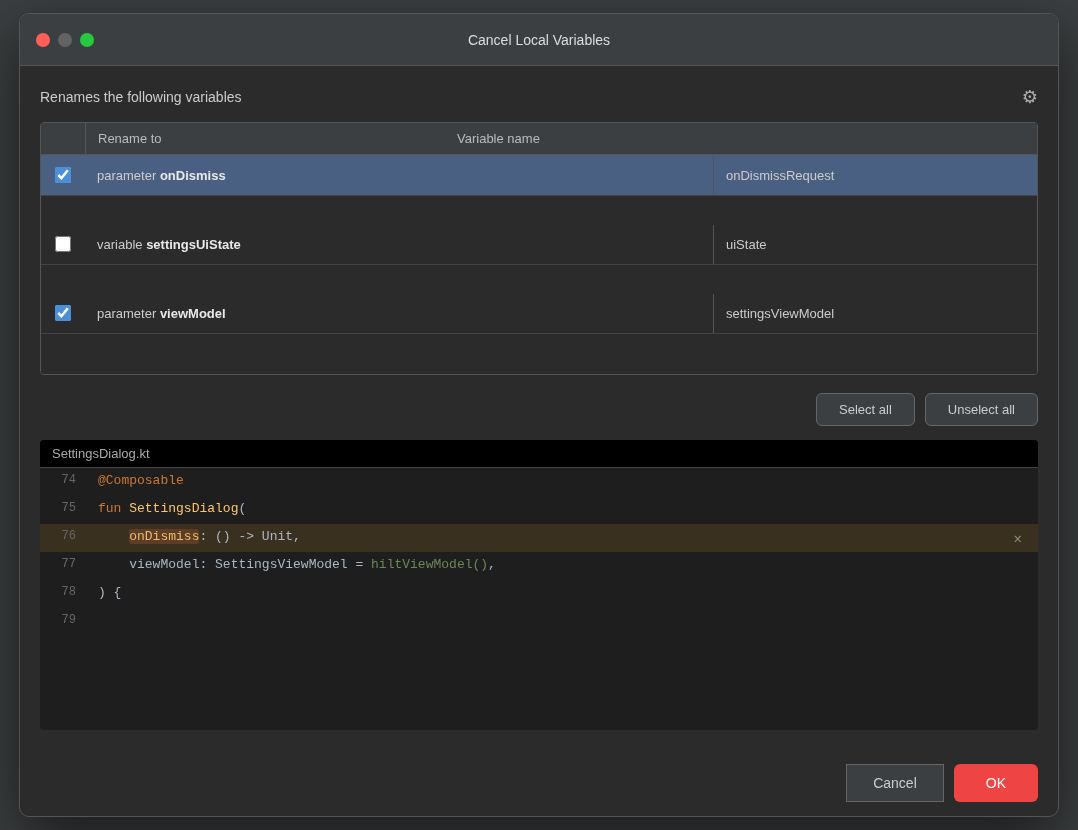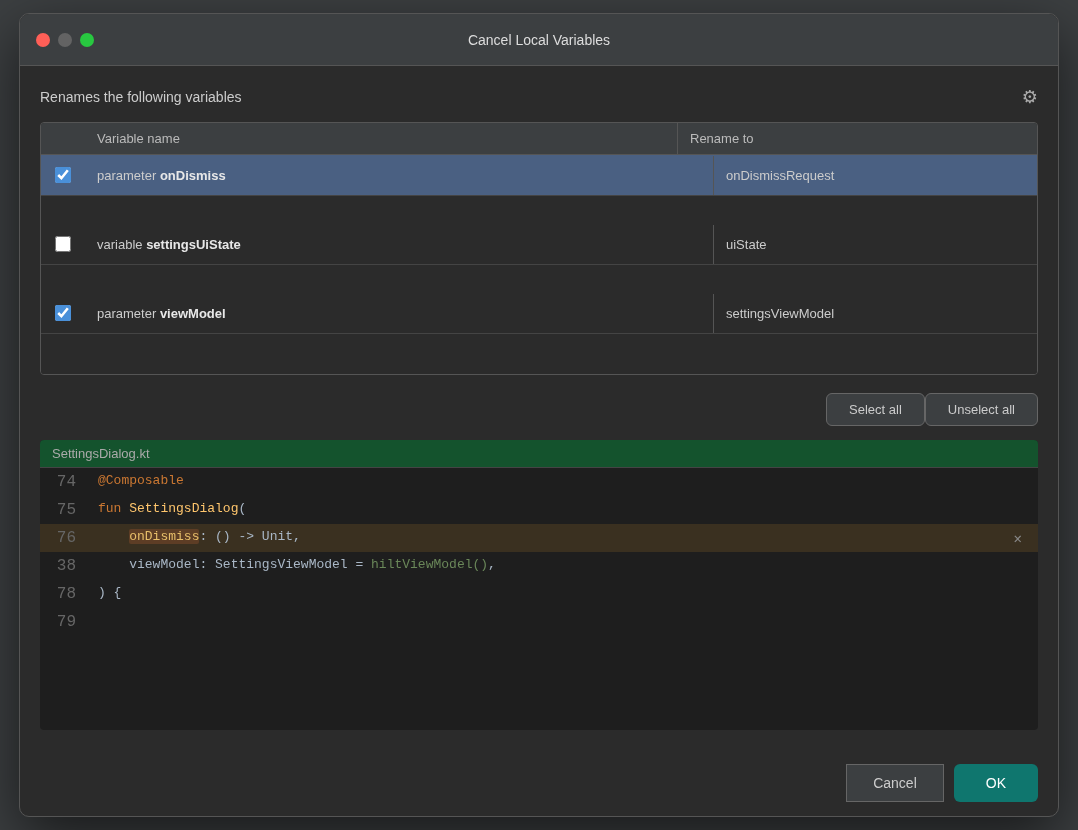--- a/index.html
+++ b/index.html
@@ -125,21 +125,21 @@
       color: #ccc;
       border-left: 1px solid #555;
     }
     .empty-row {
       height: 40px;
       background: #2b2b2b;
     }
     .action-buttons {
       display: flex;
       justify-content: flex-end;
-      gap: 0;
+      gap: 10px;
       margin-top: 4px;
     }
     .btn-action {
       padding: 8px 22px;
       border-radius: 6px;
       border: 1px solid #666;
       background: #3c3f41;
       color: #ccc;
       font-size: 13px;
       cursor: pointer;
@@ -150,42 +150,42 @@
       flex-direction: column;
       background: #1e1e1e;
       border-radius: 4px;
       overflow: hidden;
       min-height: 290px;
     }
     .code-filename {
       color: #aaa;
       font-size: 13px;
       padding: 6px 12px;
-      background: #14532d;
+      background: #000000;
       border-bottom: 1px solid #444;
     }
     .code-area {
       font-family: 'Menlo', 'Monaco', 'Courier New', monospace;
       font-size: 13px;
       flex: 1;
       overflow-x: hidden;
       position: relative;
     }
     .code-line {
       display: flex;
       align-items: flex-start;
       min-height: 28px;
     }
     .line-number {
       width: 50px;
       flex-shrink: 0;
       text-align: right;
       padding: 5px 14px 5px 0;
       color: #666;
-      font-size: 16px;
+      font-size: 12px;
       user-select: none;
     }
     .line-content {
       flex: 1;
       padding: 5px 8px;
       color: #ccc;
       white-space: pre;
     }
     .code-line.line-highlight { background: #3a3020; }
     .c-annotation { color: #cc7832; }
@@ -217,21 +217,21 @@
       border: 1px solid #666;
       background: #3c3f41;
       color: #ccc;
       font-size: 14px;
       cursor: pointer;
     }
     .btn-ok {
       padding: 10px 32px;
       border-radius: 6px;
       border: none;
-      background: #0f766e;
+      background: #ef4444;
       color: #fff;
       font-size: 14px;
       cursor: pointer;
       font-weight: 500;
     }
   </style>
 </head>
 <body>
 
 <div class="dialog">
@@ -248,22 +248,22 @@
   <div class="dialog-body">
 
     <div class="header-row">
       <span class="subtitle">Renames the following variables</span>
       <span class="gear-icon">⚙</span>
     </div>
 
     <div class="table-container">
       <div class="table-header">
         <div class="table-header-cell col-check"></div>
+        <div class="table-header-cell col-rename">Rename to</div>
         <div class="table-header-cell col-name">Variable name</div>
-        <div class="table-header-cell col-rename">Rename to</div>
       </div>
 
       <div class="table-row selected">
         <div class="row-check col-check">
           <input type="checkbox" checked="" style="">
         </div>
         <div class="row-name col-name">
           <span class="keyword">parameter </span><span class="varname">onDismiss</span>
         </div>
         <div class="row-rename col-rename">onDismissRequest</div>
@@ -311,21 +311,21 @@
           <span class="line-content"><span class="c-keyword">fun </span><span class="c-function">SettingsDialog</span><span class="c-paren">(</span></span>
         </div>
 
         <div class="code-line line-highlight" style="position:relative;">
           <span class="line-number">76</span>
           <span class="line-content">    <span class="c-param">onDismiss</span><span class="c-normal">: () -&gt; Unit,</span></span>
           <span class="close-btn">✕</span>
         </div>
 
         <div class="code-line">
-          <span class="line-number">38</span>
+          <span class="line-number">77</span>
           <span class="line-content">    <span class="c-normal">viewModel: SettingsViewModel = </span><span class="c-default">hiltViewModel()</span><span class="c-normal">,</span></span>
         </div>
 
         <div class="code-line">
           <span class="line-number">78</span>
           <span class="line-content"><span class="c-normal">) {</span></span>
         </div>
 
         <div class="code-line">
           <span class="line-number">79</span>

